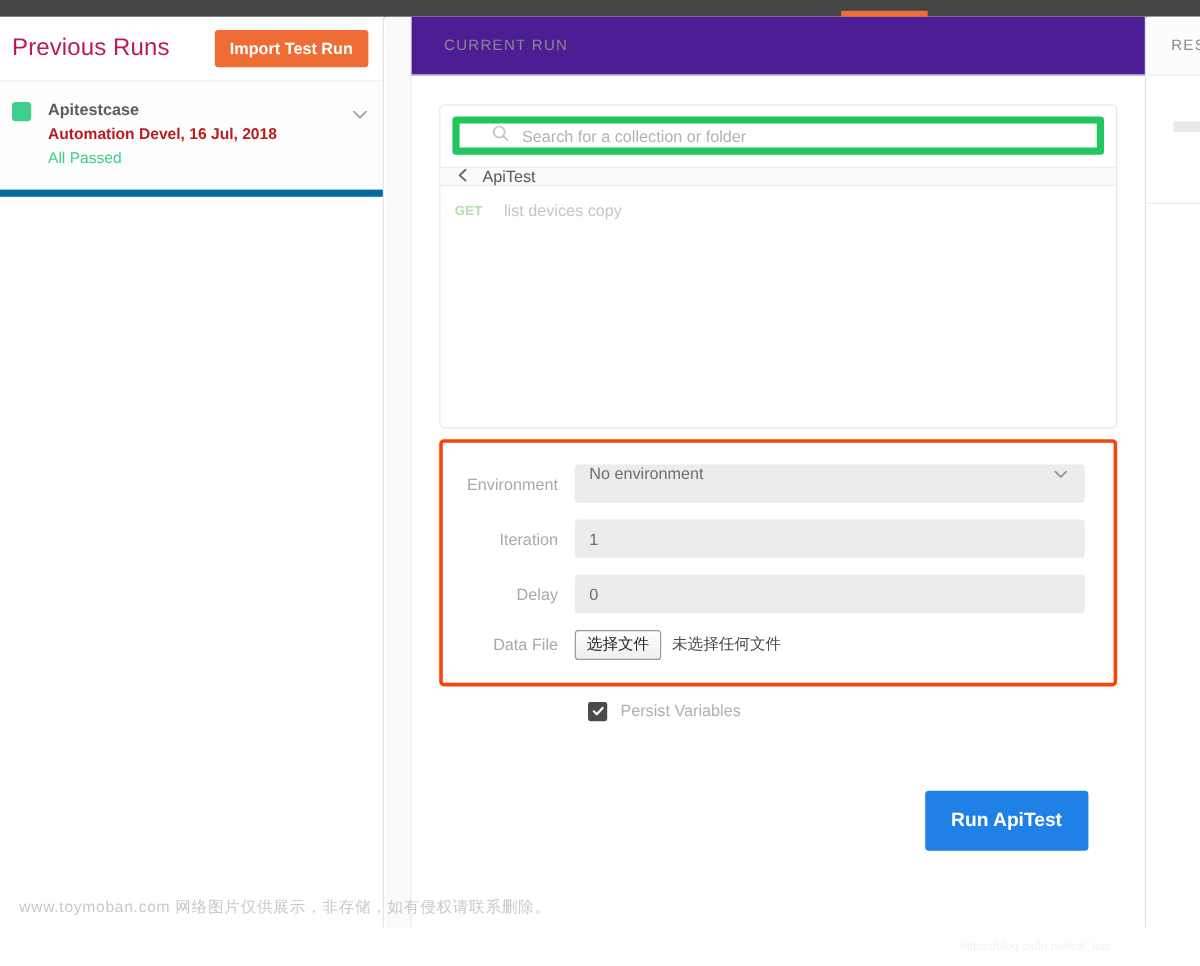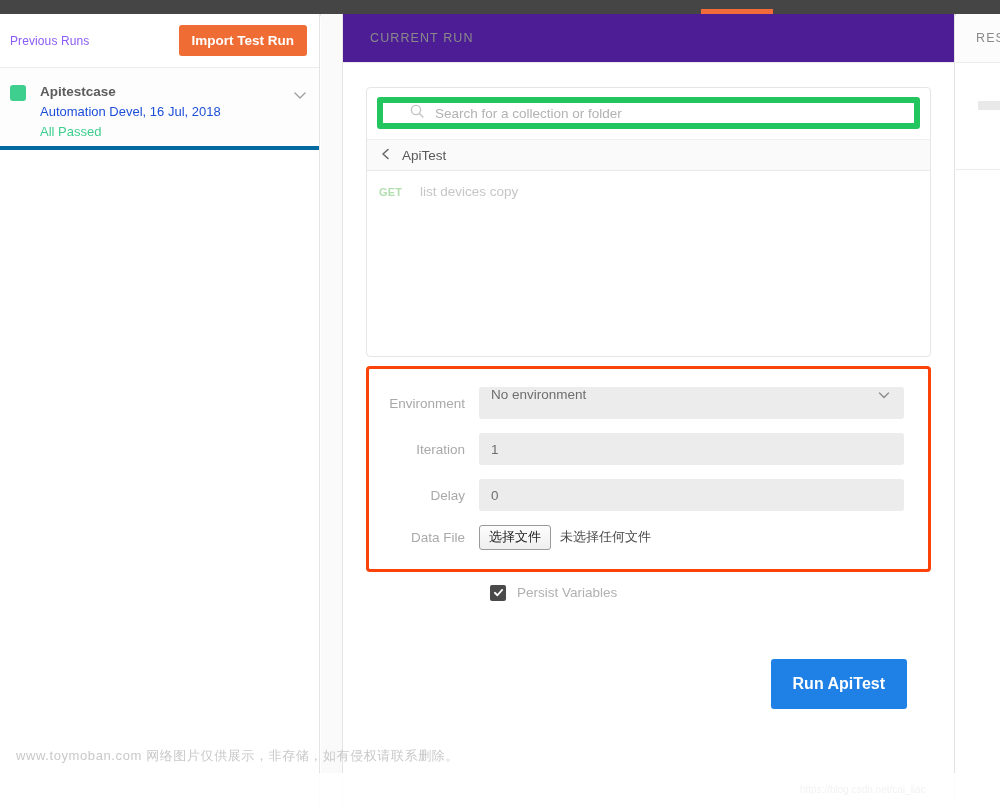--- a/index.html
+++ b/index.html
@@ -54,43 +54,43 @@
   }
   .sidebar-header {
     height: 54px;
     display: flex;
     align-items: center;
     justify-content: space-between;
     padding: 0 12px 0 10px;
     border-bottom: 1px solid #ececec;
   }
   .sidebar-title {
-    font-size: 12px;
-    color: #8b5cf6;
+    font-size: 20px;
+    color: #be185d;
     letter-spacing: 0.1px;
   }
   .import-btn {
     background: #ef6c34;
     color: #fff;
     font-size: 13.5px;
     font-weight: bold;
     border: none;
     border-radius: 3px;
     padding: 9px 13px;
     cursor: pointer;
     line-height: 1;
     font-family: "Liberation Sans", sans-serif;
   }
 
   .run-item {
     position: relative;
     display: flex;
     align-items: flex-start;
-    padding: 14px 10px 4px 10px;
-    border-bottom: 4px solid #0369a1;
+    padding: 14px 10px 16px 10px;
+    border-bottom: 6px solid #0369a1;
     background: #fdfdfd;
     cursor: pointer;
     justify-content: center;
   }
   .run-status-swatch {
     width: 16px;
     height: 16px;
     border-radius: 3px;
     background: #3ecf8e;
     margin-top: 3px;
@@ -101,22 +101,23 @@
     flex: 1 1 auto;
   }
   .run-name {
     font-size: 13.5px;
     font-weight: bold;
     color: #5c5c5c;
     line-height: 1.45;
   }
   .run-meta {
     font-size: 13px;
-    color: #1d4ed8;
+    color: #b91c1c;
     line-height: 1.55;
+    font-weight: bold;
   }
   .run-result {
     font-size: 13px;
     color: #3ecf8e;
     line-height: 1.55;
   }
   .run-chevron {
     flex: 0 0 auto;
     margin-top: 4px;
     color: #9e9e9e;
@@ -186,21 +187,21 @@
     font-size: 13.5px;
     color: #555;
     font-family: "Liberation Sans", sans-serif;
     background: transparent;
   }
   .search-input::placeholder { color: #b2b2b2; }
 
   .breadcrumb-row {
     display: flex;
     align-items: center;
-    height: 32px;
+    height: 16px;
     padding: 0 12px;
     background: #fafafa;
     border-top: 1px solid #efefef;
     border-bottom: 1px solid #e9e9e9;
     cursor: pointer;
   }
   .breadcrumb-back {
     color: #6a6a6a;
     font-size: 15px;
     line-height: 1;

